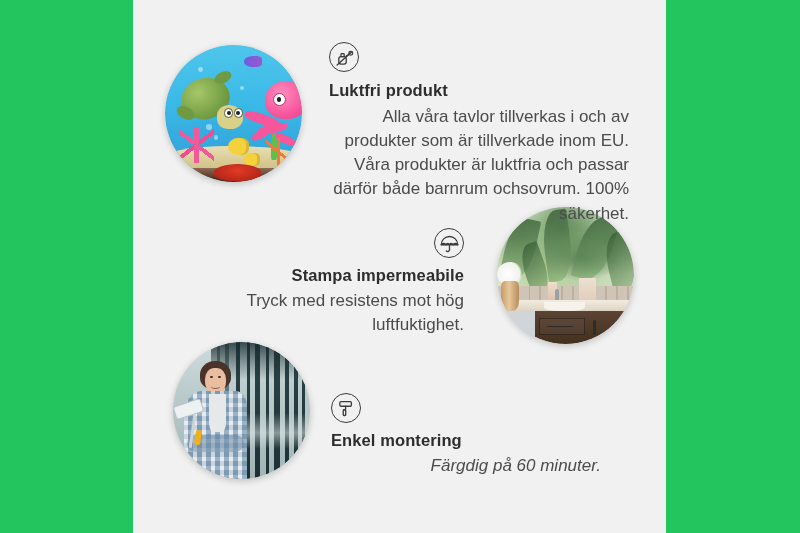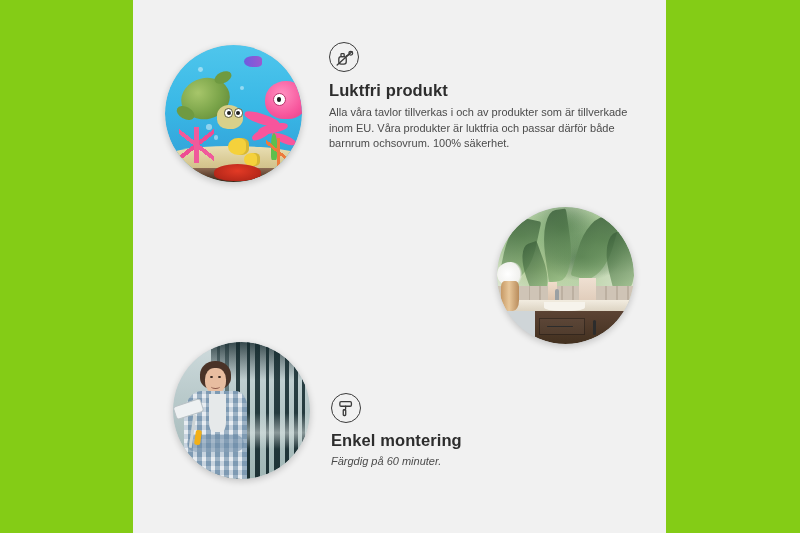--- a/index.html
+++ b/index.html
@@ -11,21 +11,21 @@
     width: 800px;
     height: 533px;
     overflow: hidden;
     font-family: "Liberation Sans", sans-serif;
   }
 
   #page {
     position: relative;
     width: 800px;
     height: 533px;
-    background: #84cc16;
+    background: #22c55e;
   }
 
   
   .panel {
     position: absolute;
     left: 133px;
     top: 0;
     width: 533px;
     height: 533px;
     background: #f1f1f1;
@@ -310,23 +310,24 @@
     display: flex; align-items: center; justify-content: center;
     box-sizing: border-box;
   }
   .f-title {
     font-size: 16.5px;
     font-weight: bold;
     color: #2d2d2d;
     letter-spacing: 0.1px;
   }
   .f-desc {
-    font-size: 11px;
+    font-size: 17px;
     line-height: 1.42;
     color: #4b4b4b;
+    text-align: right;
   }
 
   
   #feature-odorless { left: 329px; top: 42px; width: 300px; }
   #feature-odorless .f-title { margin-top: 9px; }
   #feature-odorless .f-desc  { margin-top: 5px; }
 
   
   #feature-waterproof { left: 196px; top: 228px; width: 268px; text-align: right; }
   #feature-waterproof .f-icon { margin-left: auto; }
@@ -437,20 +438,32 @@
         <rect x="8" y="7.6" width="3.6" height="3.4" rx="0.8"></rect>
         <path d="M14 10.4 L17.2 8.4"></path>
         <circle cx="19.2" cy="7.2" r="2.1"></circle>
         <path d="M3.6 20.6 L20.4 5.4"></path>
       </svg>
     </div>
     <div class="f-title">Luktfri produkt</div>
     <div class="f-desc">Alla våra tavlor tillverkas i och av produkter som är tillverkade inom EU. Våra produkter är luktfria och passar därför både barnrum ochsovrum. 100% säkerhet.</div>
   </div>
 
+  <div class="feature" id="feature-waterproof">
+    <div class="f-icon">
+      <svg width="21" height="21" viewBox="0 0 24 24" fill="none" stroke="#3b3b3b" stroke-width="1.5" stroke-linecap="round" stroke-linejoin="round">
+        <path d="M2.6 13.4 A9.4 9.4 0 0 1 21.4 13.4 Z"></path>
+        <path d="M2.6 13.4 Q5.3 10.6 7.9 13.4 Q10.5 10.6 12 13.4 Q13.5 10.6 16.1 13.4 Q18.7 10.6 21.4 13.4"></path>
+        <path d="M12 13.4 V19.4"></path>
+        <path d="M12 19.4 a2 2 0 0 1 -3.6 1"></path>
+      </svg>
+    </div>
+    <div class="f-title">Stampa impermeabile</div>
+    <div class="f-desc">Tryck med resistens mot hög luftfuktighet.</div>
+  </div>
 
   <div class="feature" id="feature-assembly">
     <div class="f-icon">
       <svg width="21" height="21" viewBox="0 0 24 24" fill="none" stroke="#3b3b3b" stroke-width="1.5" stroke-linecap="round" stroke-linejoin="round">
         <rect x="4.4" y="4.2" width="13.2" height="5.2" rx="1.4"></rect>
         <path d="M11 9.4 V12.2 a1.3 1.3 0 0 1 -1.3 1.3 H9.6"></path>
         <rect x="8.3" y="13.4" width="2.8" height="6.6" rx="0.9"></rect>
       </svg>
     </div>
     <div class="f-title">Enkel montering</div>

